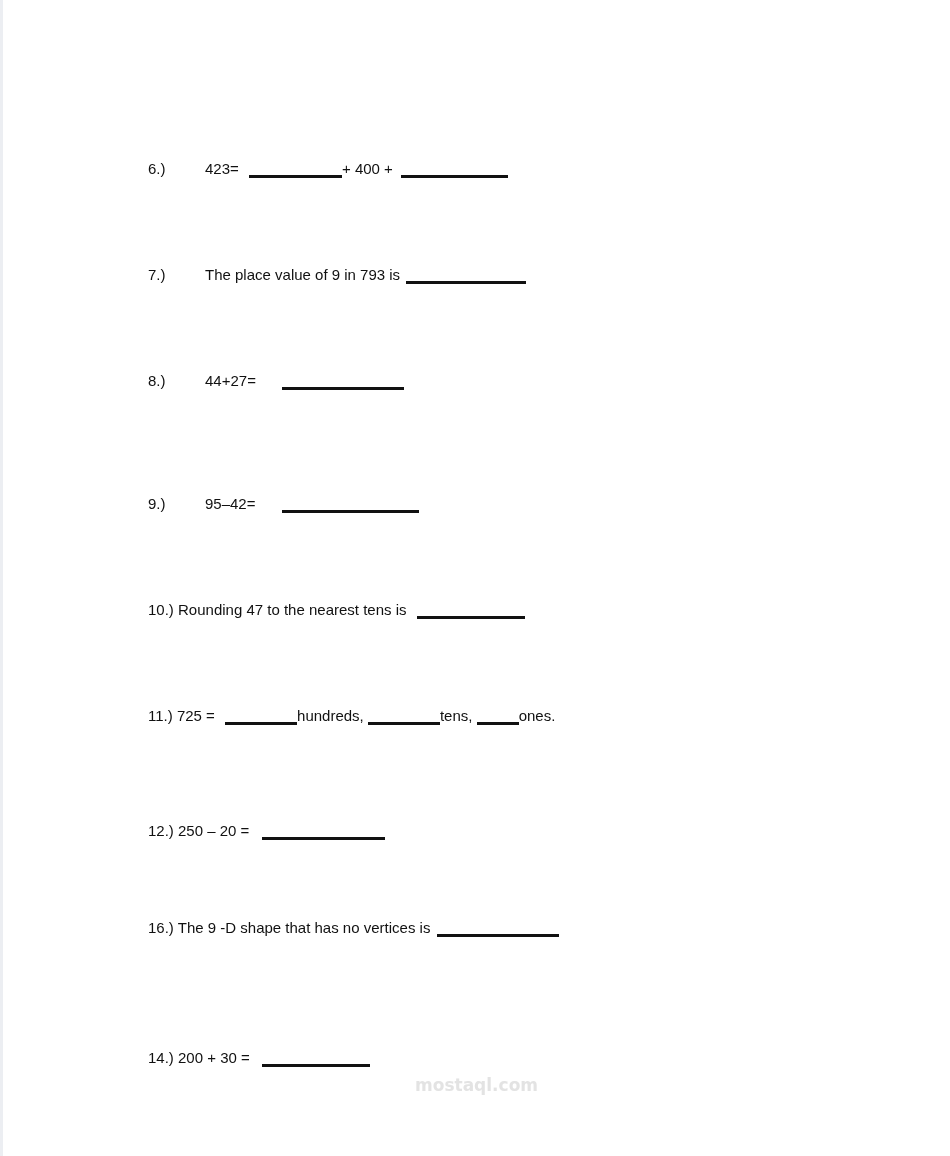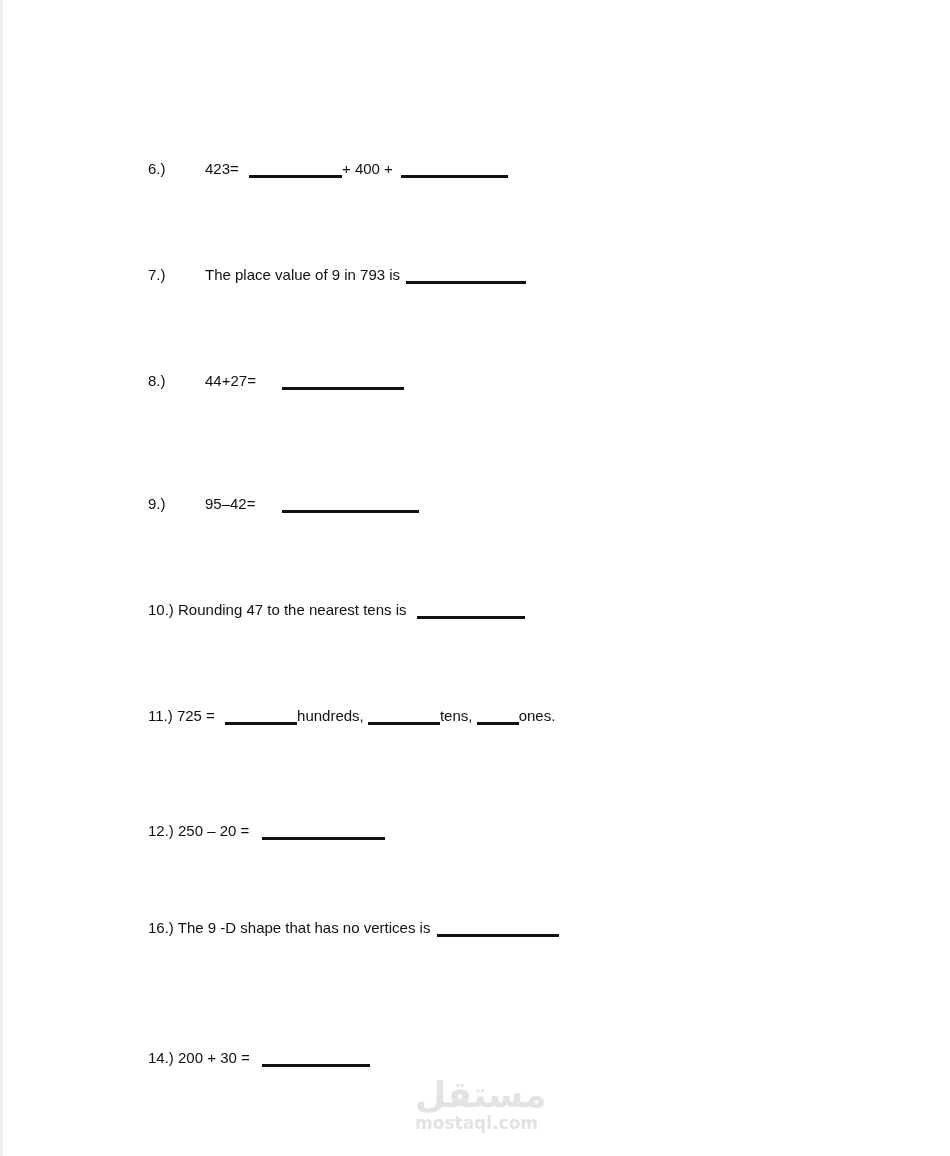--- a/index.html
+++ b/index.html
@@ -70,15 +70,14 @@
   </div>
 
   <div class="q" style="top:998px;margin-top:46px;">
     <span>14.)</span>
     <span>200 + 30 =</span>
     <span class="blank" style="width:108px;margin-left:8px"></span>
   </div>
 </div>
 
 <div class="watermark">
-  <div class="wm-ar">مستقل</div>
   <div class="wm-en">mostaql.com</div>
 </div>
 
 </body></html>

